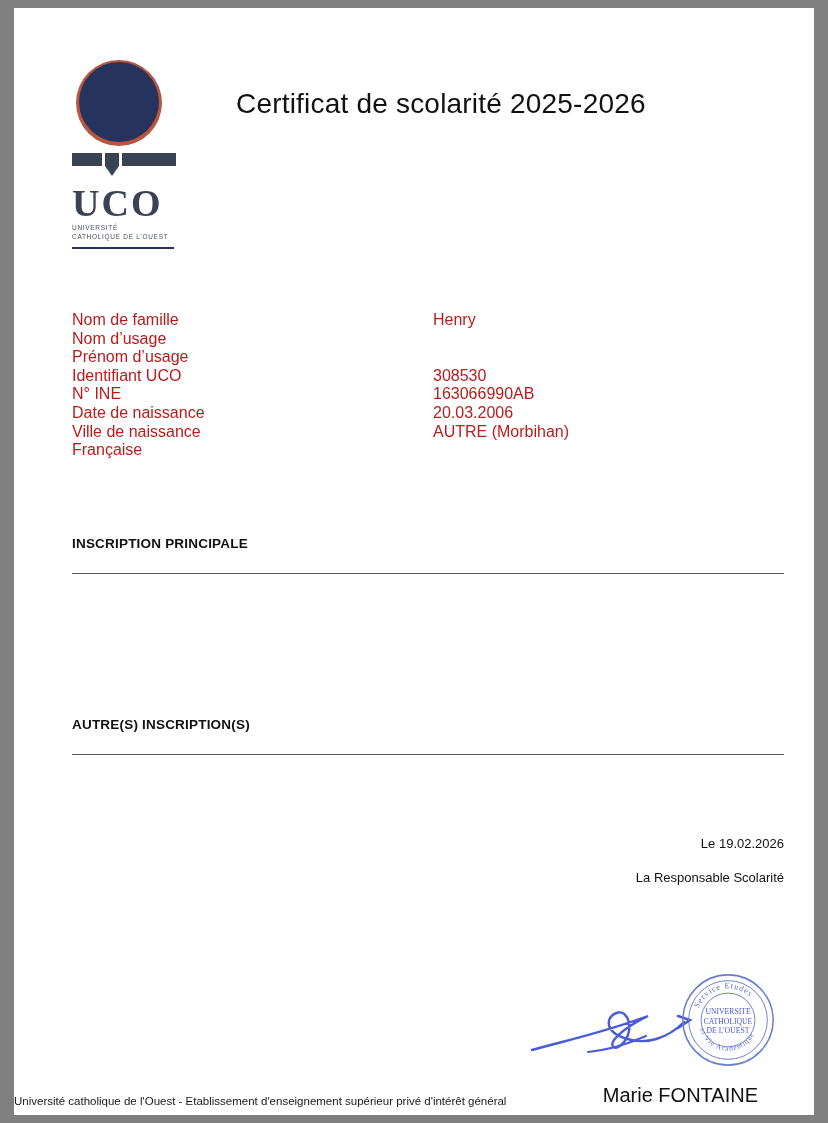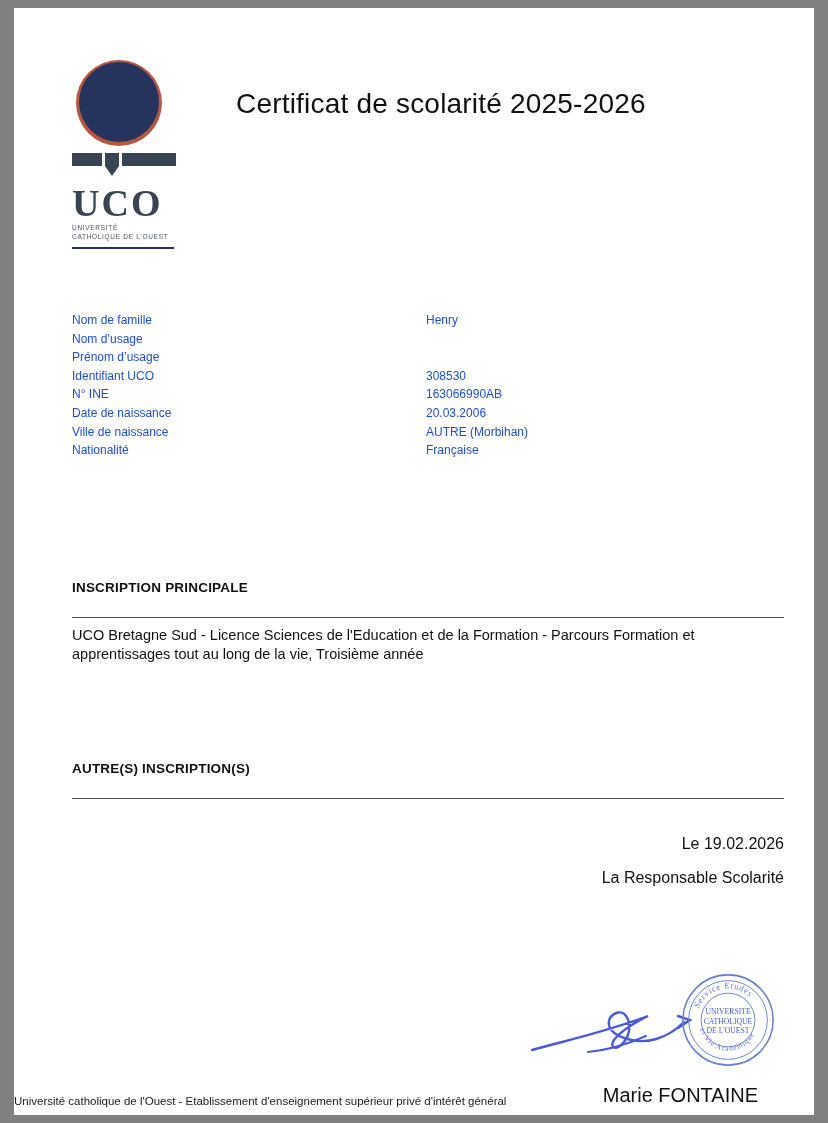--- a/index.html
+++ b/index.html
@@ -109,33 +109,33 @@
 
   
   .identity {
     position: absolute;
     left: 58px;
     top: 303px;
     width: 690px;
   }
   .id-row {
     display: flex;
-    font-size: 12px;
+    font-size: 16px;
     line-height: 18.6px;
-    color: #1d4ed8;
+    color: #b91c1c;
+    gap: 7px;
   }
   .id-label { width: 354px; }
   .id-value { flex: 1; }
 
   
   .section {
     position: absolute;
     left: 58px;
     width: 712px;
-    margin-top: 44px;
   }
   .section.principale { top: 528px; }
   .section.autres { top: 709px; }
   .section-title {
     font-size: 13.5px;
     font-weight: bold;
     color: #111111;
     letter-spacing: 0.2px;
   }
   .section-rule {
@@ -151,21 +151,21 @@
 
   
   .sig-area {
     position: absolute;
     left: 58px;
     top: 826px;
     width: 712px;
   }
   .sig-line {
     text-align: right;
-    font-size: 16px;
+    font-size: 13px;
     color: #111111;
     line-height: 20px;
   }
   .sig-role {
     margin-top: 14px;
   }
   .sig-graphic {
     position: relative;
     height: 130px;
   }
@@ -252,29 +252,27 @@
     </div>
     <div class="id-row">
       <div class="id-label">Date de naissance</div>
       <div class="id-value">20.03.2006</div>
     </div>
     <div class="id-row">
       <div class="id-label">Ville de naissance</div>
       <div class="id-value">AUTRE (Morbihan)</div>
     </div>
     <div class="id-row">
-      <div class="id-label">Nationalité</div>
       <div class="id-value">Française</div>
     </div>
   </div>
 
   <div class="section principale">
     <div class="section-title">INSCRIPTION PRINCIPALE</div>
     <div class="section-rule"></div>
-    <div class="section-body">UCO Bretagne Sud - Licence Sciences de l'Education et de la Formation - Parcours Formation et apprentissages tout au long de la vie, Troisième année</div>
   </div>
 
   <div class="section autres">
     <div class="section-title">AUTRE(S) INSCRIPTION(S)</div>
     <div class="section-rule"></div>
     <div class="section-body"></div>
   </div>
 
   <div class="sig-area">
     <div class="sig-line">Le 19.02.2026</div>

